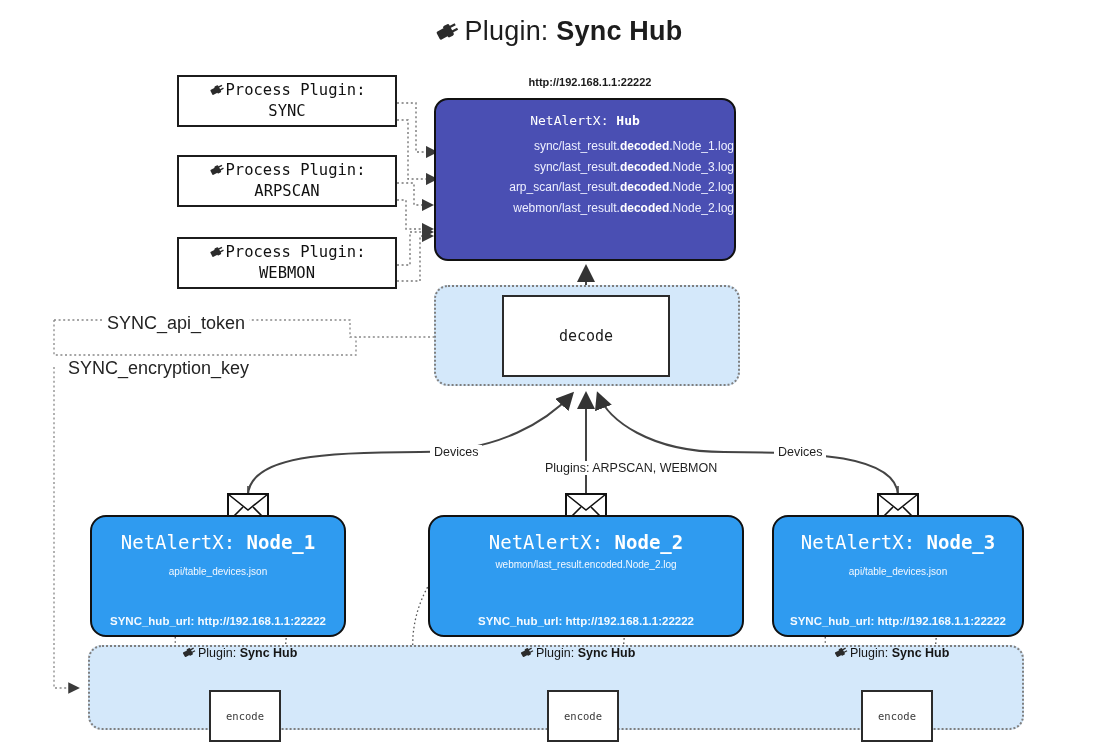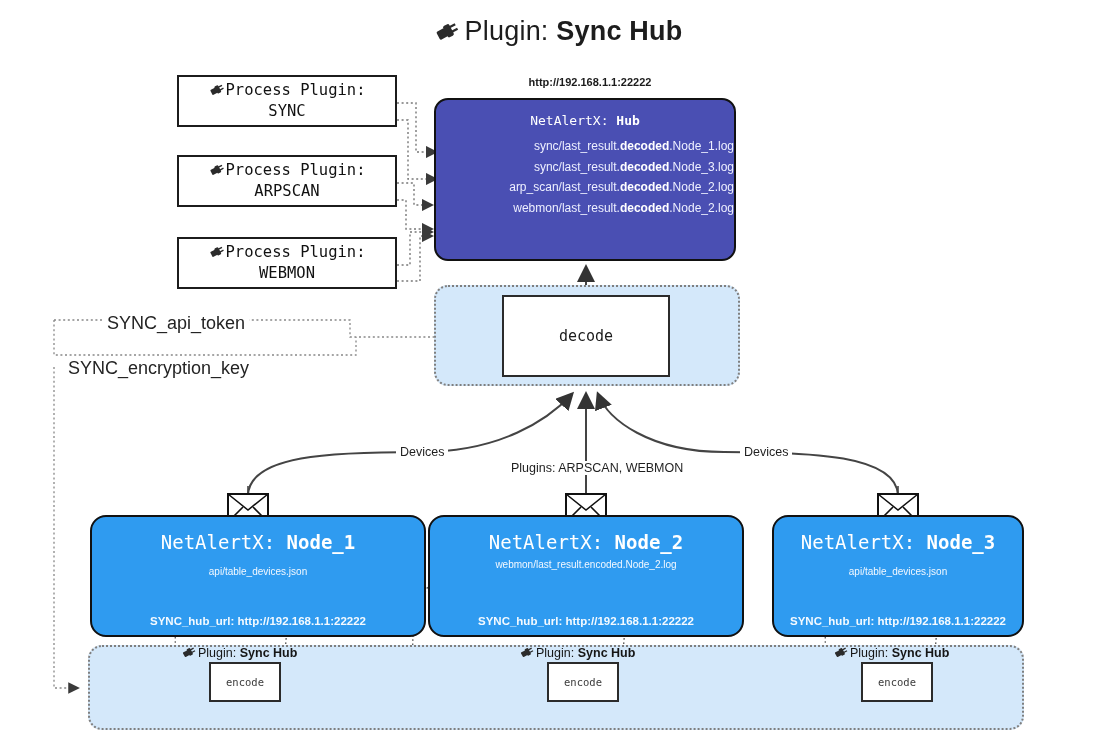--- a/index.html
+++ b/index.html
@@ -46,42 +46,42 @@
       background:#fff;border:2px solid #2b2b2b;box-sizing:border-box;
       display:flex;align-items:center;justify-content:center;
       font-family:"DejaVu Sans Mono","Liberation Mono",monospace;font-size:15px;color:#1a1a1a;}
 
   
   .keylabel{position:absolute;font-size:18px;color:#242424;background:#fff;padding:0 4px;
       white-space:nowrap;text-align:center;}
 
   
   .edgelabel{position:absolute;font-size:12.5px;color:#1f1f1f;background:#fff;padding:0 4px;
-      white-space:nowrap;}
+      white-space:nowrap;margin-left:34px;}
 
   
   .node{position:absolute;background:#2f9bf0;border:2px solid #111;border-radius:16px;
         box-sizing:border-box;}
   .node .ntitle{font-family:"DejaVu Sans Mono","Liberation Mono",monospace;
         font-size:19px;color:#fff;text-align:center;margin-top:14px;white-space:nowrap;}
   .node .ntitle b{font-weight:bold;}
   .node .nline{font-size:10px;color:#f2f8ff;text-align:center;white-space:nowrap;
         margin-top:13px;}
   .node .nfoot{position:absolute;left:0;bottom:8px;width:100%;text-align:center;
         font-size:11.5px;font-weight:bold;color:#f4faff;white-space:nowrap;}
 
   
   .env{position:absolute;width:42px;height:30px;}
 
   
   .bottomband{position:absolute;left:88px;top:645px;width:936px;height:85px;
       background:#d4e8fa;border:2px dotted #7f7f7f;border-radius:14px;box-sizing:border-box;}
-  .encbox{position:absolute;width:72px;height:40px;background:#fff;border:2px solid #2b2b2b;
+  .encbox{position:absolute;width:72px;height:52px;background:#fff;border:2px solid #2b2b2b;
       box-sizing:border-box;display:flex;align-items:center;justify-content:center;
-      font-family:"DejaVu Sans Mono","Liberation Mono",monospace;font-size:10.5px;color:#3a3a3a;}
+      font-family:"DejaVu Sans Mono","Liberation Mono",monospace;font-size:10.5px;color:#3a3a3a;margin-top:28px;}
   .enclabel{position:absolute;font-size:12.5px;color:#151515;white-space:nowrap;}
   .enclabel b{font-weight:bold;}
   .enclabel .plug{margin-right:1px;vertical-align:-2px;}
 </style>
 </head>
 <body>
 
 <div class="stage">
 
   <svg class="wires" viewBox="0 0 1117 754">
@@ -216,21 +216,21 @@
       </svg>
   </div>
   <div class="env" style="left:877px;top:493px;">
     <svg width="42" height="30" viewBox="0 0 42 30">
         <rect x="1" y="1" width="40" height="28" fill="#fff" stroke="#111" stroke-width="2"></rect>
         <path d="M1,1 L21,17 L41,1" fill="none" stroke="#111" stroke-width="1.6"></path>
         <path d="M1,29 L16,14 M41,29 L26,14" fill="none" stroke="#111" stroke-width="1.6"></path>
       </svg>
   </div>
 
-  <div class="node" style="left:90px;top:515px;width:336px;height:122px;">
+  <div class="node" style="left:90px;top:515px;width:256px;height:122px;">
     <div class="ntitle">
       <span>NetAlertX:</span>
       <b>Node_1</b>
     </div>
     <div class="nline">api/table_devices.json</div>
     <div class="nfoot">SYNC_hub_url: http://192.168.1.1:22222</div>
   </div>
 
   <div class="node" style="left:428px;top:515px;width:316px;height:122px;">
     <div class="ntitle">

